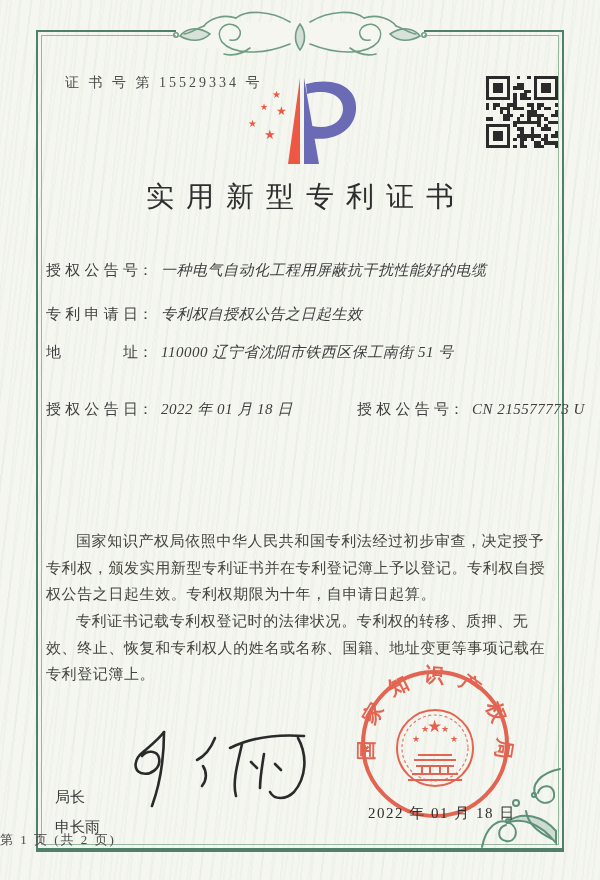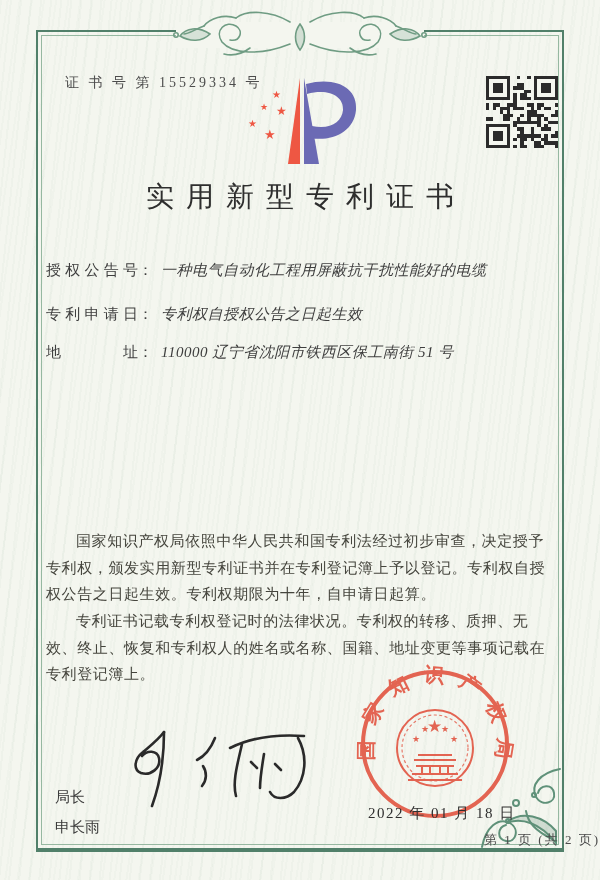--- a/index.html
+++ b/index.html
@@ -52,21 +52,21 @@
   }
   .paras p{margin:0;text-indent:2em;letter-spacing:.6px;}
   .officer{position:absolute;left:55px;top:782px;font-size:15px;line-height:30px;color:#3a3a3a;}
   .sig{position:absolute;left:118px;top:724px;}
   .seal{position:absolute;left:350px;top:662px;opacity:.92;}
   .seal-date{
     position:absolute;left:368px;top:804px;z-index:3;
     font-size:15px;letter-spacing:1.5px;color:#2f2f2f;
   }
   .footer{
-    position:absolute;left:0;top:831px;width:100%;text-align:right;
+    position:absolute;left:0;top:831px;width:100%;text-align:left;
     font-size:13px;letter-spacing:2px;color:#4b4b4b;
   }
   svg text.star{font-family:"DejaVu Sans",sans-serif;}
 </style>
 </head>
 <body>
 
 <div class="page">
 
   <div class="frame"></div>
@@ -252,20 +252,23 @@
   <div class="fields">
     <div class="row gap-lg">
       <span class="lbl">授权公告号</span><span class="colon">：</span><span class="val">一种电气自动化工程用屏蔽抗干扰性能好的电缆</span>
     </div>
     <div class="row">
       <span class="lbl">专利申请日</span><span class="colon">：</span><span class="val">专利权自授权公告之日起生效</span>
     </div>
     <div class="row gap-md">
       <span class="lbl">地址</span><span class="colon">：</span><span class="val">110000 辽宁省沈阳市铁西区保工南街 51 号</span>
     </div>
+    <div class="row">
+      <span class="lbl">授权公告日</span><span class="colon">：</span><span class="val val-fixed">2022 年 01 月 18 日</span><span class="grp2"><span class="lbl">授权公告号</span><span class="colon">：</span><span class="val">CN 215577773 U</span></span>
+    </div>
   </div>
 
   <div class="paras">
     <p>国家知识产权局依照中华人民共和国专利法经过初步审查，决定授予专利权，颁发实用新型专利证书并在专利登记簿上予以登记。专利权自授权公告之日起生效。专利权期限为十年，自申请日起算。</p>
     <p>专利证书记载专利权登记时的法律状况。专利权的转移、质押、无效、终止、恢复和专利权人的姓名或名称、国籍、地址变更等事项记载在专利登记簿上。</p>
   </div>
 
   <div class="officer">
     <div>局长</div>
     <div>申长雨</div>

